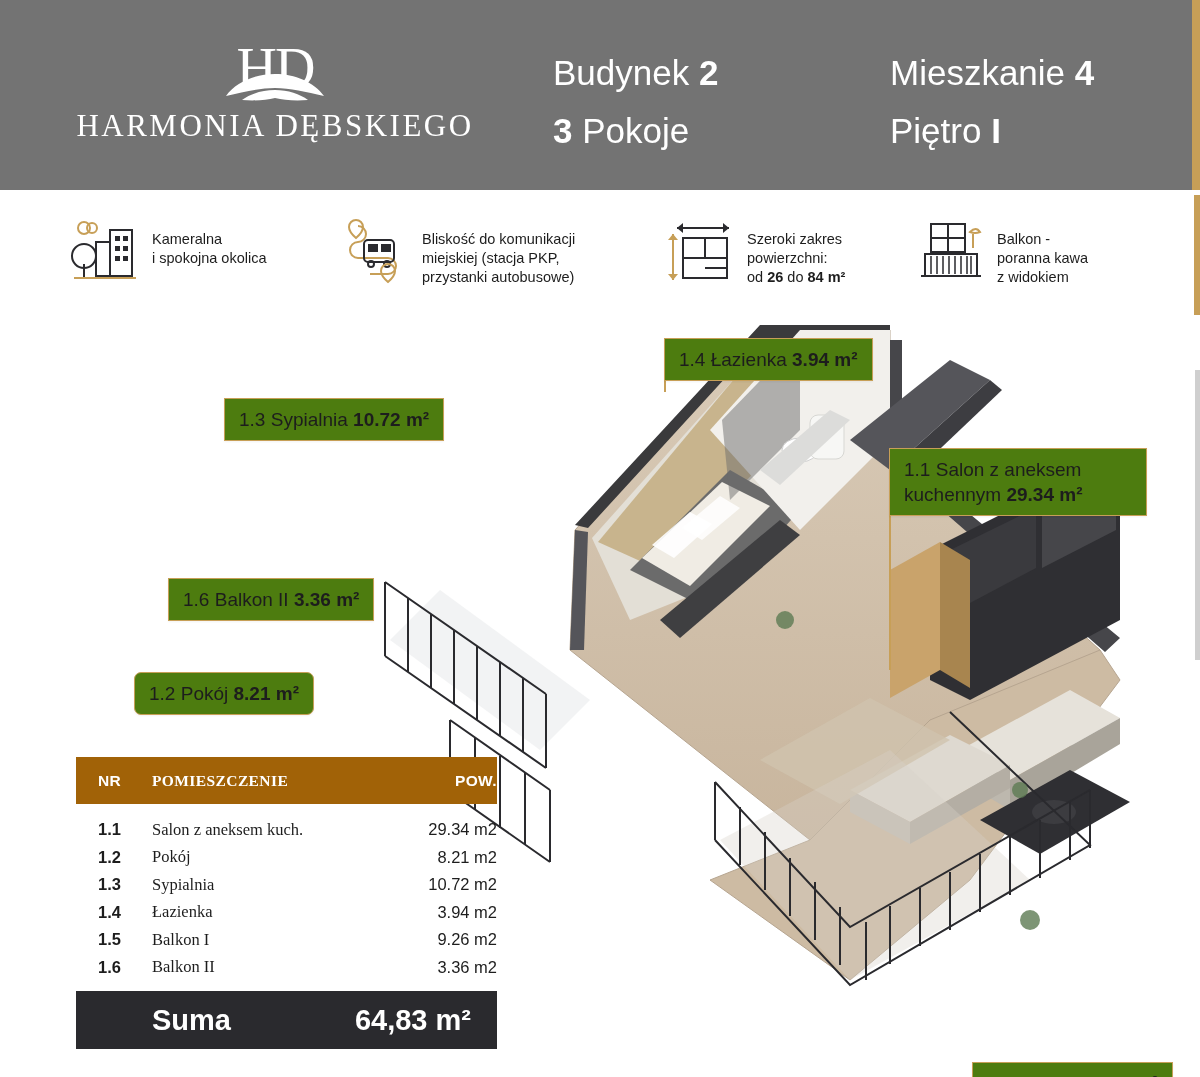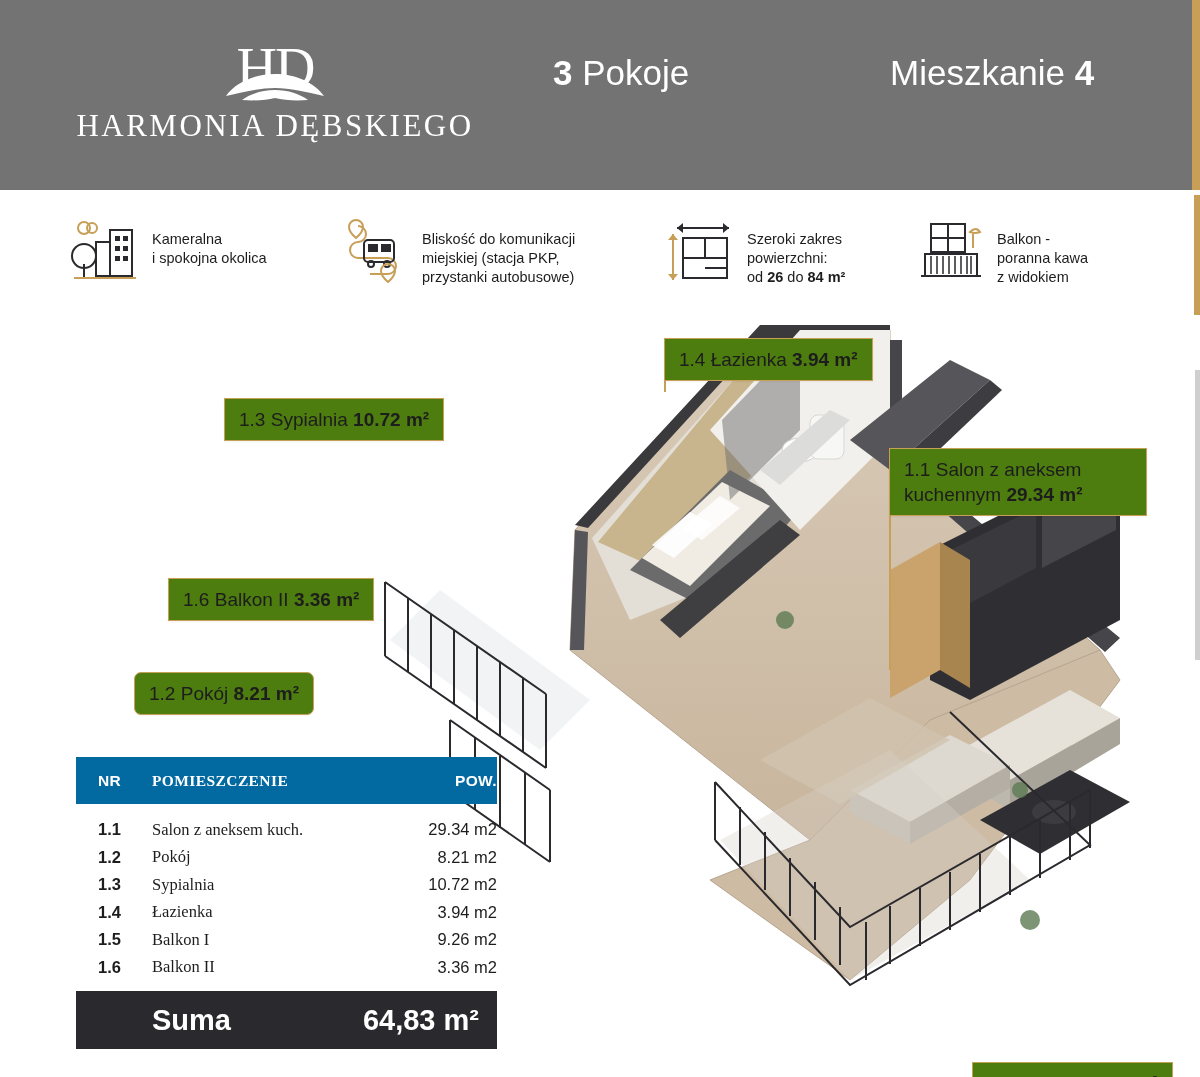--- a/index.html
+++ b/index.html
@@ -138,21 +138,21 @@
   .leader { position: absolute; background: #c79f57; }
 
   
   .table {
     position: absolute;
     left: 76px; top: 757px;
     width: 421px;
   }
   .table-head {
     display: flex;
-    background: #0369a1;
+    background: #a16207;
     color: #ffffff;
     height: 47px;
     align-items: center;
     font-size: 15.5px;
     font-weight: 700;
     letter-spacing: .4px;
   }
   .col-nr { width: 76px; padding-left: 22px; box-sizing: border-box; }
   .col-name { flex: 1; font-family: Liberation Serif, serif; }
   .col-pow { width: 110px; text-align: right; }
@@ -166,21 +166,21 @@
   .trow .col-name { color: #1d1d1d; }
   .trow .col-pow { color: #1d1d1d; }
   .rows-wrap { padding: 12px 0 10px 0; }
   .sum {
     display: flex;
     align-items: center;
     justify-content: space-between;
     background: #2a2a2e;
     color: #ffffff;
     height: 58px;
-    padding: 0 18px 0 76px;
+    padding: 0 26px 0 76px;
     box-sizing: border-box;
     font-size: 29px;
     font-weight: 700;
   }
 </style>
 </head>
 <body>
 
 <div class="header">
   <div class="header-right-strip"></div>
@@ -191,29 +191,37 @@
       <svg class="swirl" width="150" height="34" viewBox="0 0 150 34">
         <path d="M75 4 C55 4 36 12 26 26 C44 22 60 18 75 18 C90 18 106 22 124 26 C114 12 95 4 75 4 Z" fill="#ffffff"></path>
         <path d="M75 20 C62 20 50 24 42 30 C56 31 66 30 75 28 C84 30 94 31 108 30 C100 24 88 20 75 20 Z" fill="#ffffff"></path>
       </svg>
     </div>
     <div class="logo-name">HARMONIA DĘBSKIEGO</div>
   </div>
 
   <div class="hdr-col c1">
     <div class="hdr-line">
+      <span>Budynek</span>
+      <b>2</b>
+    </div>
+    <div class="hdr-line">
       <b>3</b>
       <span>Pokoje</span>
     </div>
   </div>
 
   <div class="hdr-col c2">
     <div class="hdr-line">
       <span>Mieszkanie</span>
       <b>4</b>
+    </div>
+    <div class="hdr-line">
+      <span>Piętro</span>
+      <b>I</b>
     </div>
   </div>
 </div>
 
 <div class="right-accent-1"></div>
 <div class="right-accent-2"></div>
 
 <div class="feature" id="feature-1">
   <span class="ficon">
     <svg width="72" height="72" viewBox="0 0 72 72">

